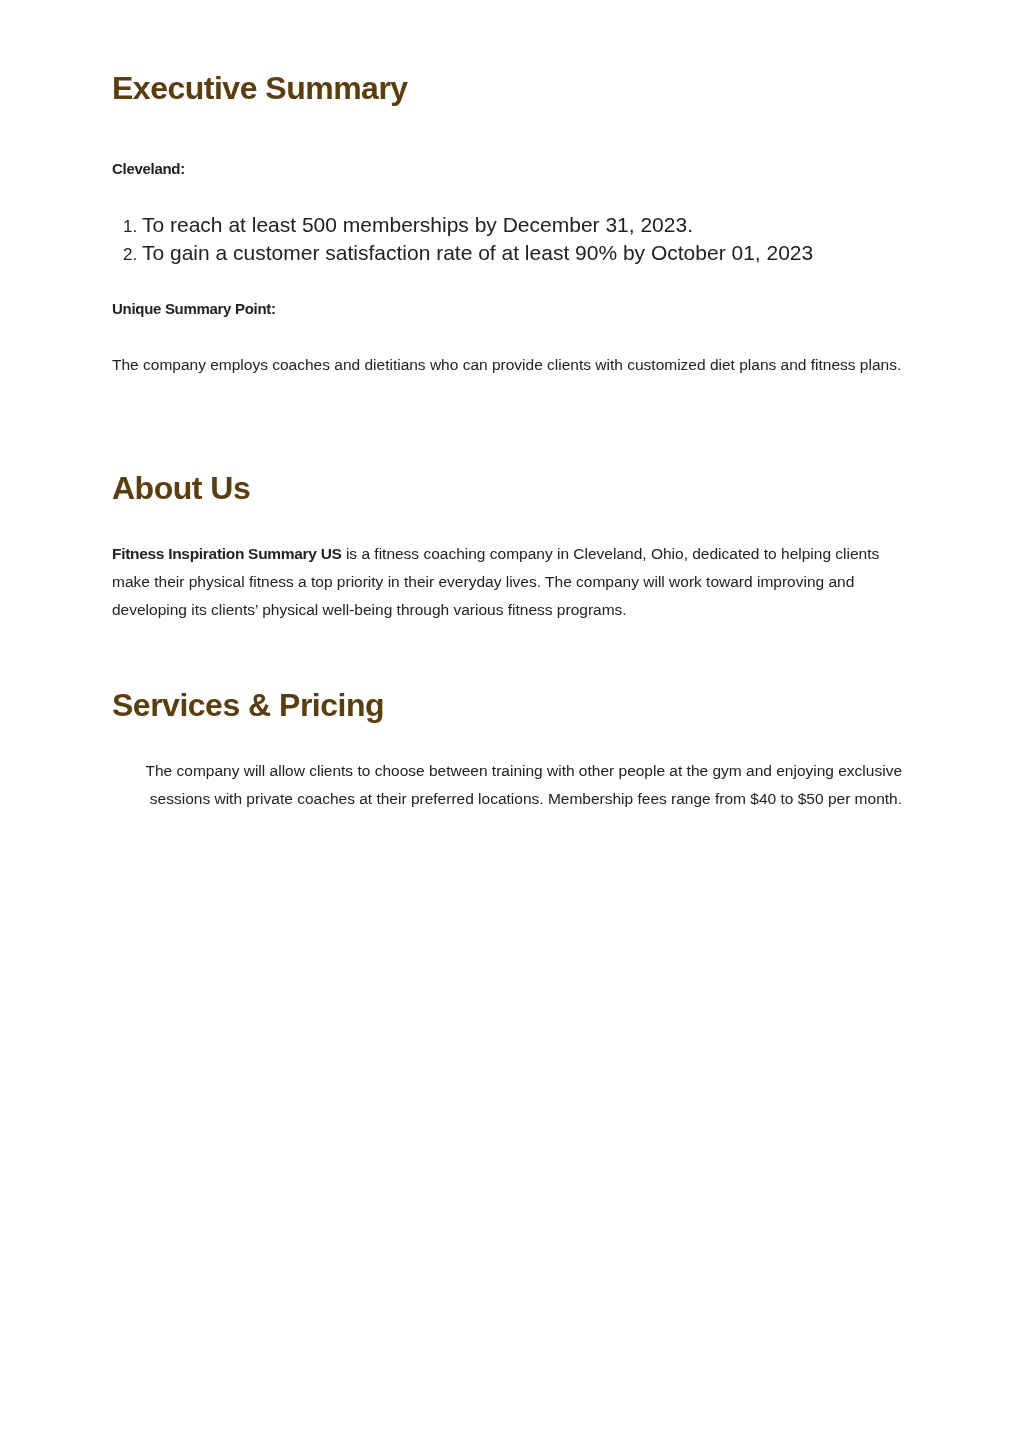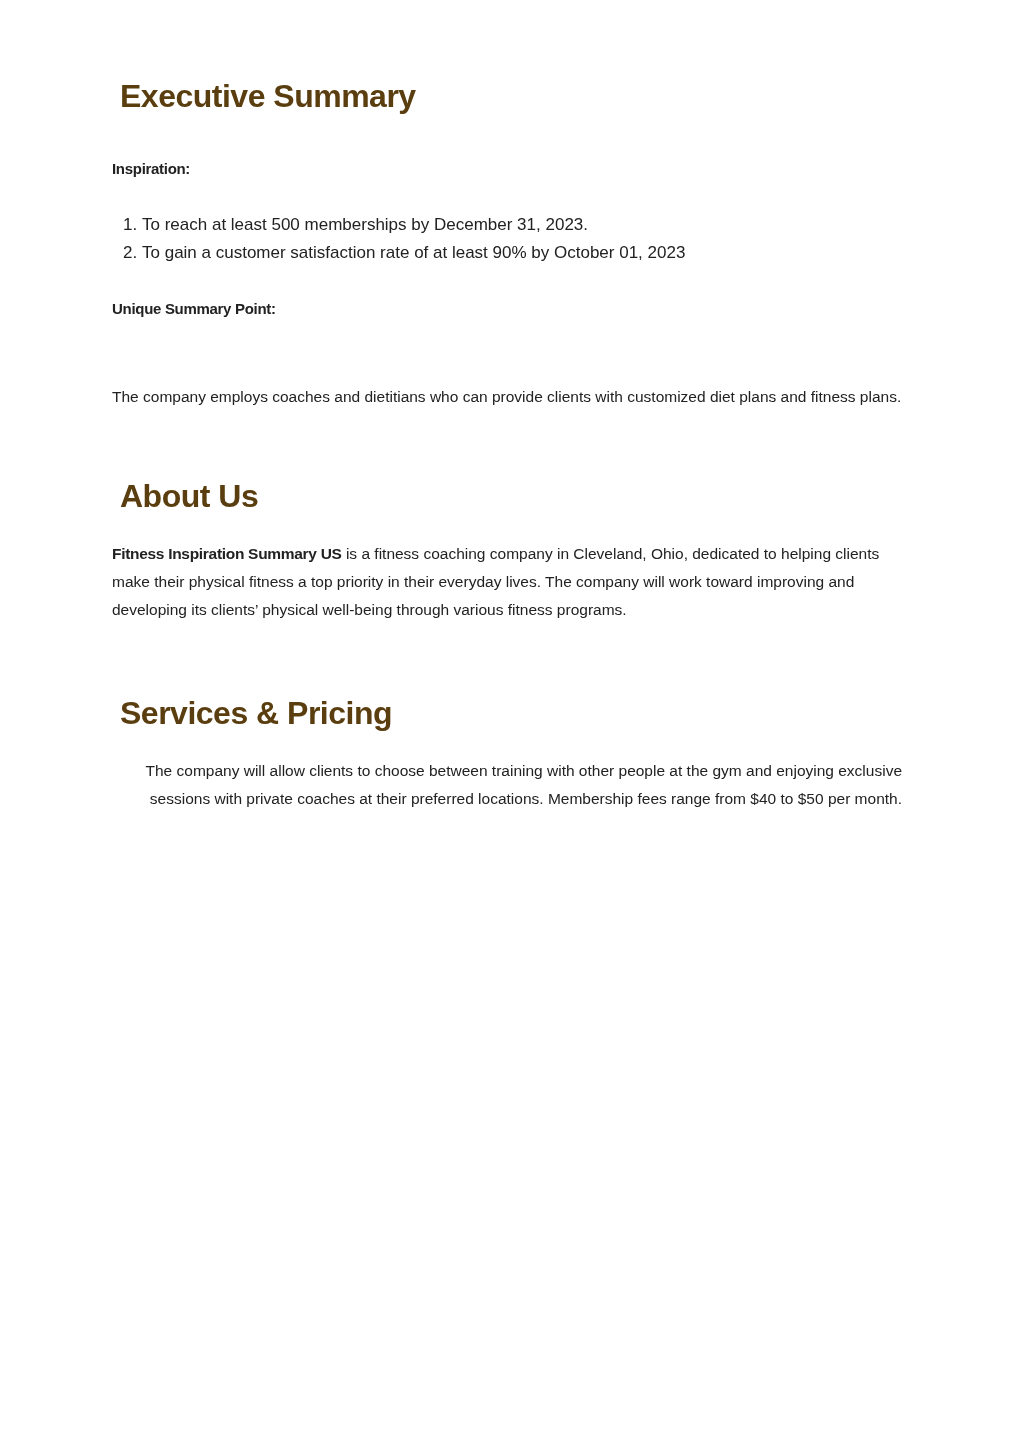--- a/index.html
+++ b/index.html
@@ -1,36 +1,36 @@
 <!DOCTYPE html>
 <html><head>
 <meta charset="utf-8">
 <style>
   html, body { margin:0; padding:0; background:#ffffff; }
   body { width:1024px; height:1446px; position:relative; font-family:"Liberation Sans", sans-serif; color:#222222; }
   .page { position:absolute; left:112px; top:0; width:800px; }
-  h2 { font-family:"Liberation Sans", sans-serif; color:#5a3e0f; font-weight:bold; font-size:32px; margin:8px; position:absolute; left:0; letter-spacing:-0.5px; }
+  h2 { font-family:"Liberation Sans", sans-serif; color:#5a3e0f; font-weight:bold; font-size:32px; margin:0; position:absolute; left:0; letter-spacing:-0.5px; }
   .label { position:absolute; left:0; font-weight:bold; font-size:15px; letter-spacing:-0.3px; }
   p, .li { font-size:15.5px; line-height:28px; margin:0; }
   p { position:absolute; left:0; width:790px; }
-  ol { position:absolute; left:0; margin:0; padding-left:30px; font-size:17px; line-height:28px; }
+  ol { position:absolute; left:0; margin:0; padding-left:30px; font-size:21px; line-height:28px; }
   ol li::marker { font-size:17px; }
   b { font-weight:bold; letter-spacing:-0.3px; }
 </style>
 </head>
 <body>
 
 <div class="page">
   <h2 style="top:70px;">Executive Summary</h2>
-  <div class="label" style="top:160px;">Inspiration:</div>
+  <div class="label" style="top:160px;">Cleveland:</div>
   <ol style="top:211px;">
     <li>To reach at least 500 memberships by December 31, 2023.</li>
     <li>To gain a customer satisfaction rate of at least 90% by October 01, 2023</li>
   </ol>
   <div class="label" style="top:300px;">Unique Summary Point:</div>
-  <p style="top:351px;margin-top:32px;">The company employs coaches and dietitians who can provide clients with customized diet plans and fitness plans.</p>
+  <p style="top:351px;">The company employs coaches and dietitians who can provide clients with customized diet plans and fitness plans.</p>
 
   <h2 style="top:470px;">About Us</h2>
   <p style="top:540px;"><b>Fitness Inspiration Summary US</b><span> is a fitness coaching company in Cleveland, Ohio, dedicated to helping clients make their physical fitness a top priority in their everyday lives. The company will work toward improving and developing its clients’ physical well-being through various fitness programs.</span></p>
 
   <h2 style="top:687px;">Services &amp; Pricing</h2>
   <p style="top:757px;text-align:right;">The company will allow clients to choose between training with other people at the gym and enjoying exclusive sessions with private coaches at their preferred locations. Membership fees range from $40 to $50 per month.</p>
 </div>
 
 </body></html>

